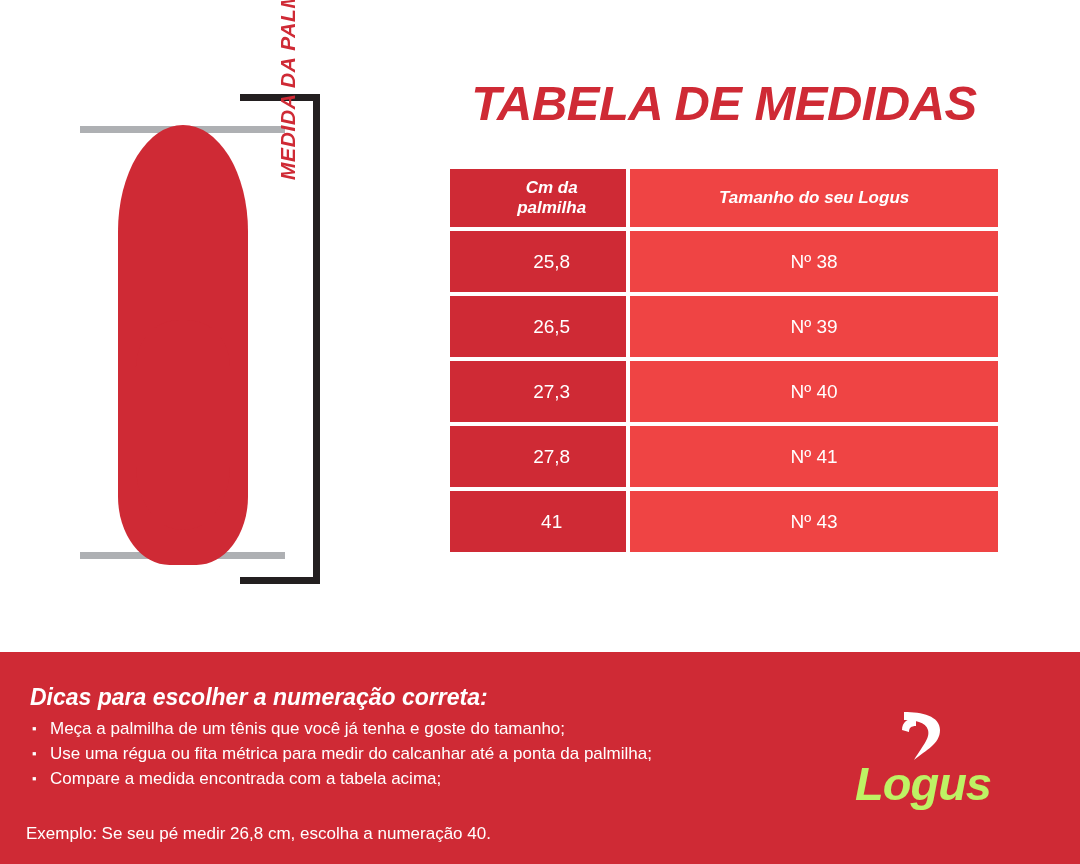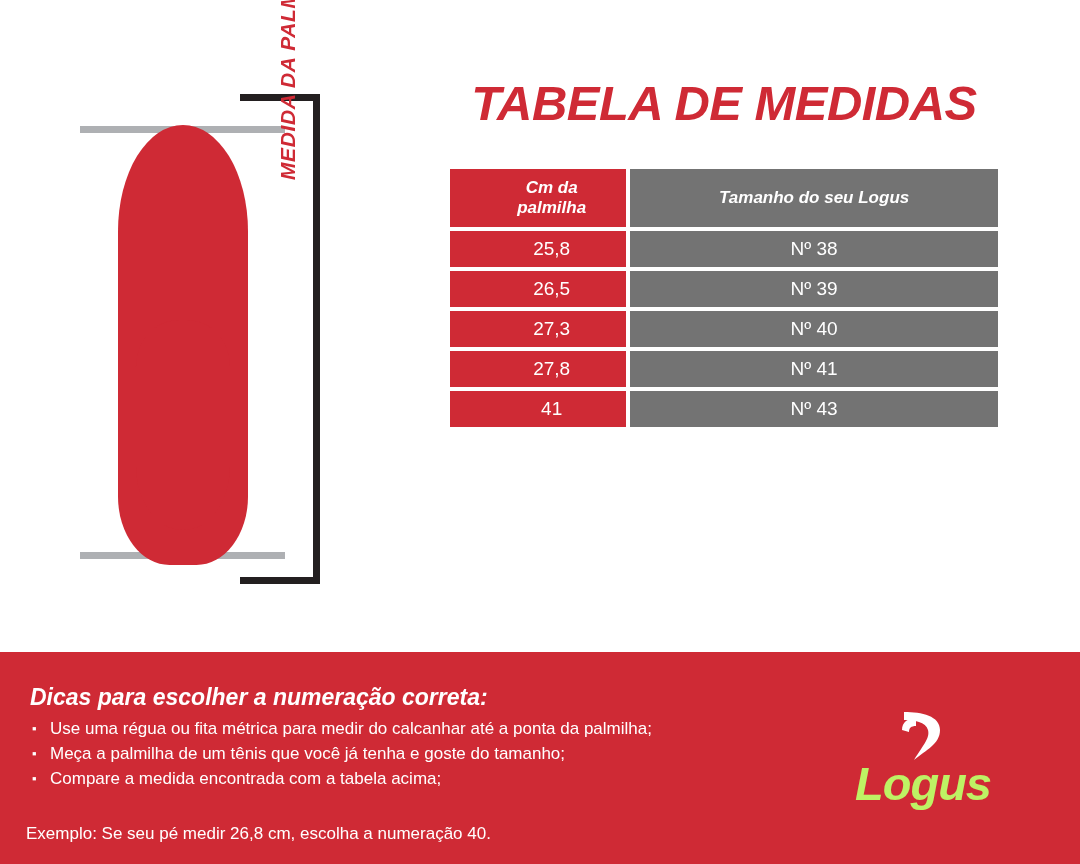--- a/index.html
+++ b/index.html
@@ -112,32 +112,32 @@
   }
 
   table.size-table {
     border-collapse: separate;
     border-spacing: 0 4px;
     width: 548px;
   }
   table.size-table th, table.size-table td {
     color: #ffffff;
     text-align: center;
-    height: 36px;
+    height: 61px;
     vertical-align: middle;
   }
   table.size-table th.cm-head,
   table.size-table td.cm-cell {
     background: #cf2a35;
     width: 175px;
     padding-left: 28px;
   }
   table.size-table th.size-head,
   table.size-table td.size-cell {
-    background: #737373;
+    background: #ef4444;
     width: 369px;
     border-left: 4px solid #ffffff;
   }
   table.size-table th {
     font-style: italic;
     font-weight: bold;
     font-size: 17px;
     line-height: 20px;
     height: 58px;
   }
@@ -270,22 +270,22 @@
           <td class="cm-cell">41</td>
           <td class="size-cell">Nº 43</td>
         </tr>
       </tbody>
     </table>
   </div>
 
   <div class="band">
     <div class="band-title">Dicas para escolher a numeração correta:</div>
     <ul class="tips">
+      <li>Meça a palmilha de um tênis que você já tenha e goste do tamanho;</li>
       <li>Use uma régua ou fita métrica para medir do calcanhar até a ponta da palmilha;</li>
-      <li>Meça a palmilha de um tênis que você já tenha e goste do tamanho;</li>
       <li>Compare a medida encontrada com a tabela acima;</li>
     </ul>
     <div class="example">Exemplo: Se seu pé medir 26,8 cm, escolha a numeração 40.</div>
 
     <div class="logo">
       <svg class="logo-mark" viewBox="0 0 44 52">
         <path d="M4 2 C22 2, 40 6, 40 20 C40 34, 26 40, 14 50 C24 34, 30 28, 28 20 C26 12, 14 10, 4 10 Z" fill="#ffffff"></path>
         <path d="M2 20 C2 12, 8 8, 16 8 L16 16 C11 16, 9 18, 9 22 Z" fill="#ffffff"></path>
       </svg>
       <div class="logo-word">Logus</div>

